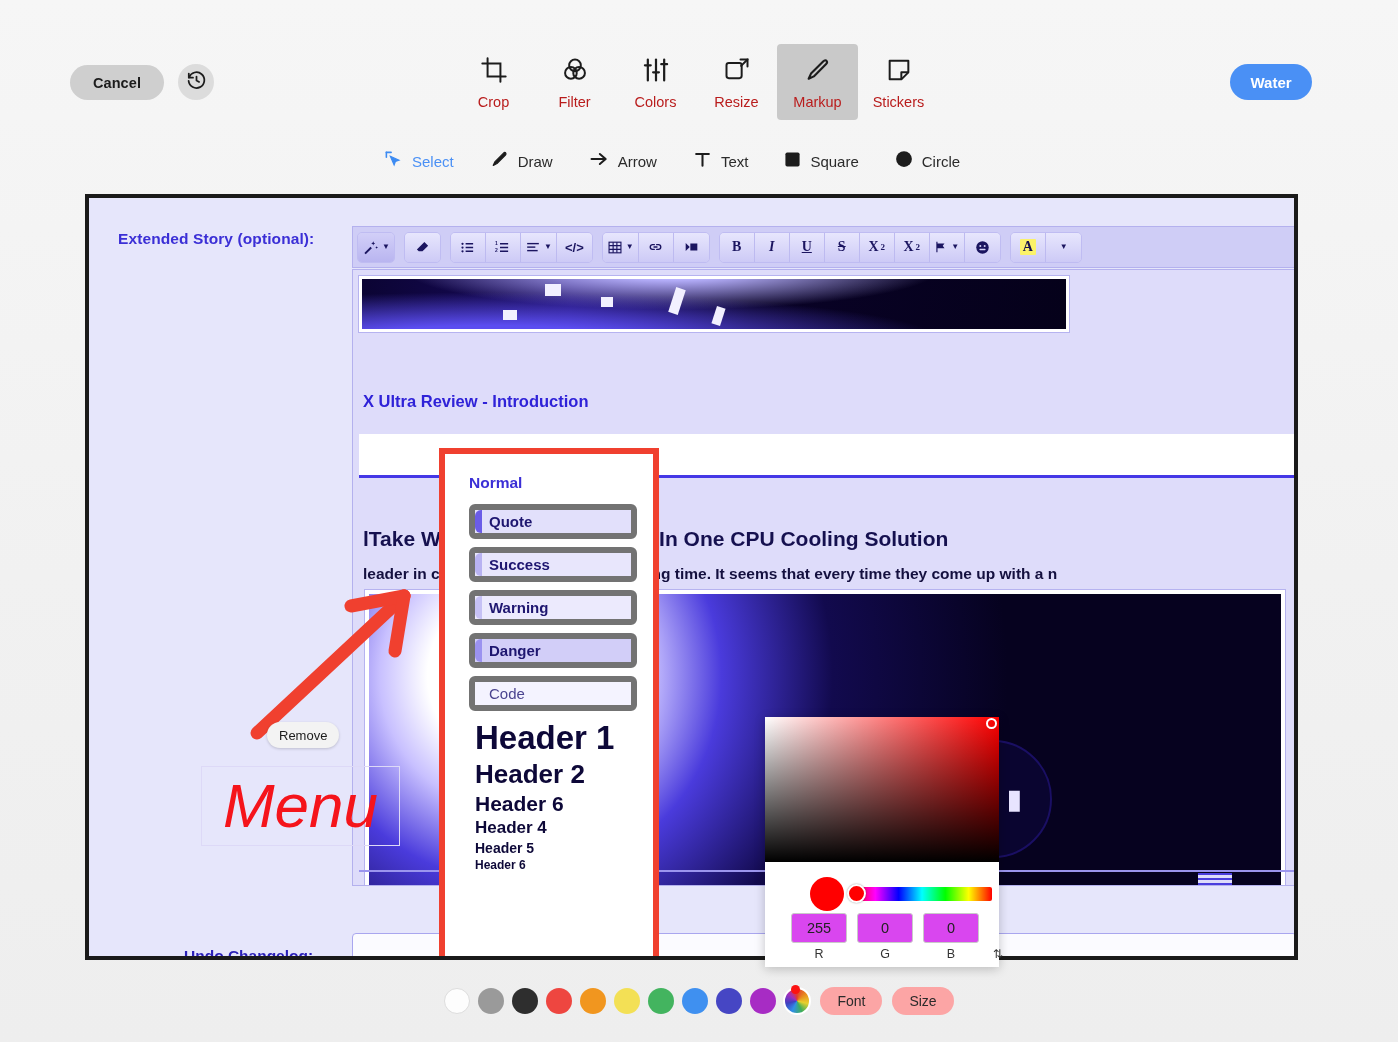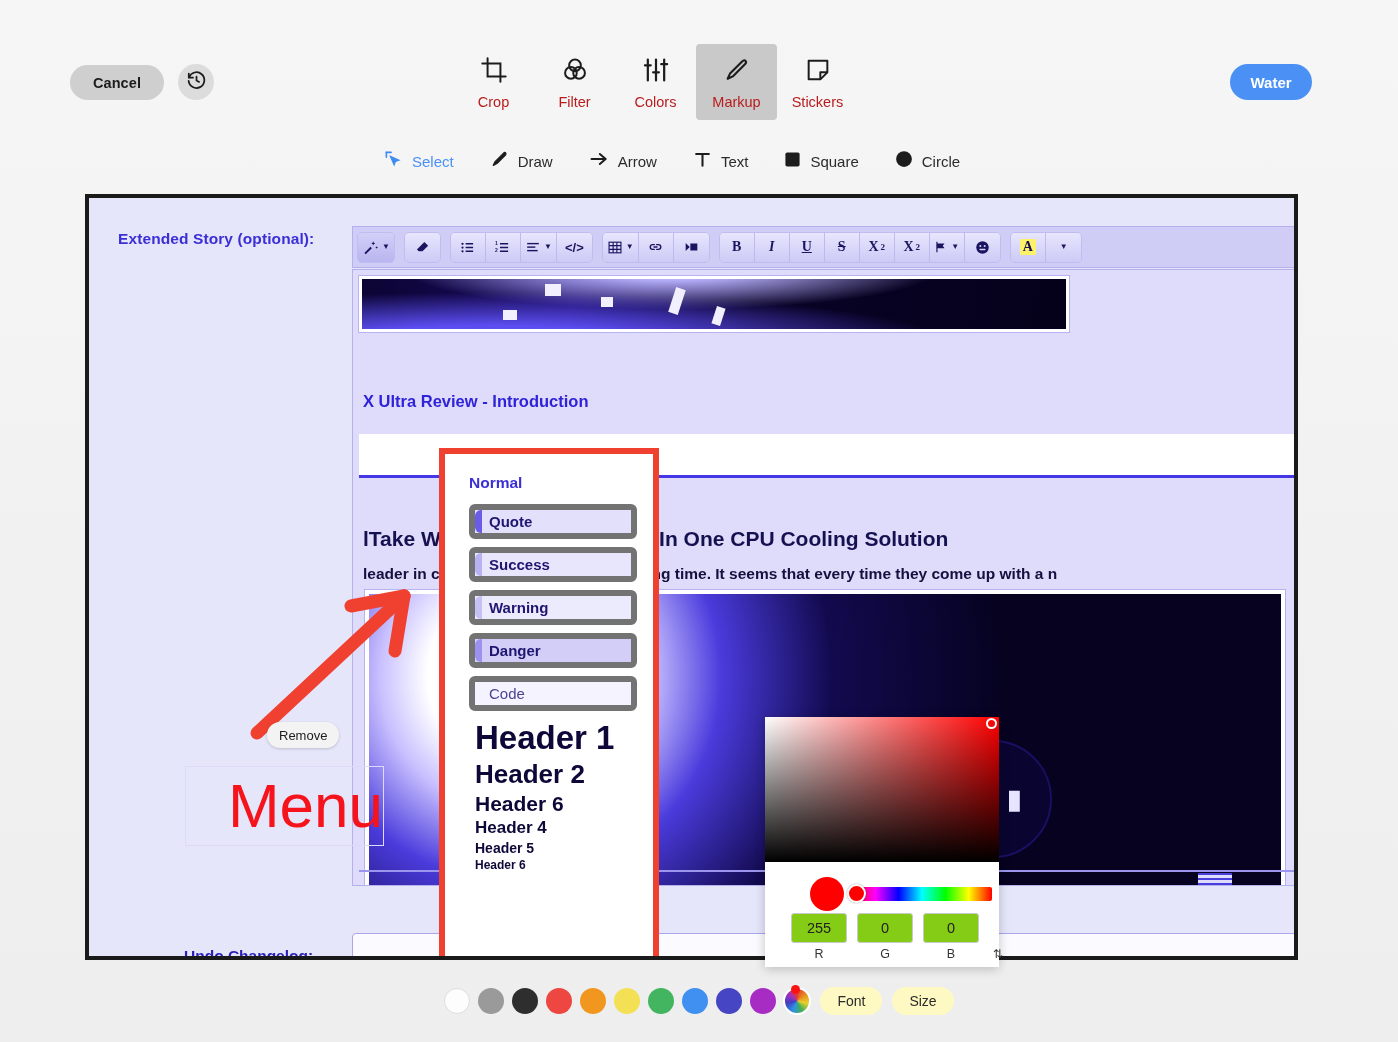--- a/index.html
+++ b/index.html
@@ -196,24 +196,24 @@
   
   .anno-arrow { position: absolute; left: 150px; top: 380px; }
   .remove-pill {
     position: absolute; left: 178px; top: 524px;
     height: 26px; padding: 0 12px; border-radius: 13px;
     background: #f3f3f3; color: #1c1c1c;
     font-size: 13px; display: flex; align-items: center;
     box-shadow: 0 1px 3px rgba(0,0,0,.18);
   }
   .menu-text-box {
-    position: absolute; left: 96px; top: 568px;
+    position: absolute; left: 112px; top: 568px;
     width: 199px; height: 80px;
     border: 1px solid #ddd9f7;
-    display: flex; align-items: center; justify-content: flex-end;
+    display: flex; align-items: center; justify-content: center; font-style: italic;
   }
   .menu-text {
     font-size: 62px; color: #f5141b;
     font-family: "Liberation Sans", sans-serif; line-height: 1;
   }
   .sel-rect {
     position: absolute; left: 350px; top: 250px;
     width: 220px; height: 534px;
     border: 6px solid #f0402f; background: #ffffff;
   }
@@ -272,21 +272,21 @@
   .hue-knob {
     position: absolute; left: 82px; top: 167px;
     width: 19px; height: 19px; border-radius: 50%;
     background: #ff0000; border: 2.5px solid #fff;
     box-shadow: 0 0 2px rgba(0,0,0,.4);
   }
   .rgb-row { position: absolute; left: 26px; top: 196px; display: flex; gap: 10px; }
   .rgb-field {
     width: 56px; height: 30px; border: 1px solid #c9c9c9; border-radius: 3px;
     display: flex; align-items: center; justify-content: center;
-    font-size: 14.5px; color: #222; background: #84cc16;
+    font-size: 14.5px; color: #222; background: #d946ef;
   }
   .rgb-labels {
     position: absolute; left: 26px; top: 230px; display: flex; gap: 10px;
     align-items: center;
   }
   .rgb-lab { width: 56px; text-align: center; font-size: 12.5px; color: #333; }
   .spin { font-size: 12px; color: #333; margin-left: 4px; }
 
   
   .bottombar {
@@ -302,21 +302,21 @@
     background: conic-gradient(#e23b2e,#e88c1f,#e8d02c,#3fae5a,#2f8fe8,#4040c0,#a02fc0,#e23b2e);
     outline: 2px solid #ffffff; outline-offset: -1px;
     position: relative;
   }
   .sw.rainbow::after {
     content:""; position:absolute; left: 7px; top: -3px;
     width: 9px; height: 9px; border-radius: 50%; background: #fb1313;
   }
   .fs-btn {
     height: 28px; padding: 0 17px; border-radius: 14px;
-    background: #fef9c3; color: #2b2b2b; font-size: 14px;
+    background: #fca5a5; color: #2b2b2b; font-size: 14px;
     display: flex; align-items: center; justify-content: center;
     margin-left: 10px;
   }
 </style>
 </head>
 <body>
 
 <div class="topbar">
 
   <div class="cancel-btn">
@@ -363,20 +363,30 @@
             <line x1="12" y1="3" x2="12" y2="21"></line>
             <line x1="19" y1="3" x2="19" y2="21"></line>
           <line x1="2.5" y1="8" x2="7.5" y2="8"></line>
             <line x1="9.5" y1="14" x2="14.5" y2="14"></line>
             <line x1="16.5" y1="7" x2="21.5" y2="7"></line>
         </svg>
       </span>
       <span class="ttlabel">Colors</span>
     </div>
 
+    <div class="tooltab">
+      <span>
+        <svg width="28" height="28" viewBox="0 0 24 24" fill="none" stroke="#1c1c1c" stroke-width="1.7" stroke-linecap="round">
+          <rect x="3" y="6" width="13" height="13" rx="2"></rect>
+          <polyline points="15,3 21,3 21,9"></polyline>
+            <line x1="21" y1="3" x2="15.5" y2="8.5"></line>
+        </svg>
+      </span>
+      <span class="ttlabel">Resize</span>
+    </div>
 
     <div class="tooltab active">
       <span>
         <svg width="28" height="28" viewBox="0 0 24 24" fill="none" stroke="#1c1c1c" stroke-width="1.8" stroke-linecap="round" stroke-linejoin="round">
           <path d="M19 3.8a2.2 2.2 0 0 1 0 3.1L8.4 17.5 4 19.5l2-4.4L16.6 4.6a2.2 2.2 0 0 1 2.4-.8z"></path>
         </svg>
       </span>
       <span class="ttlabel">Markup</span>
     </div>
 

